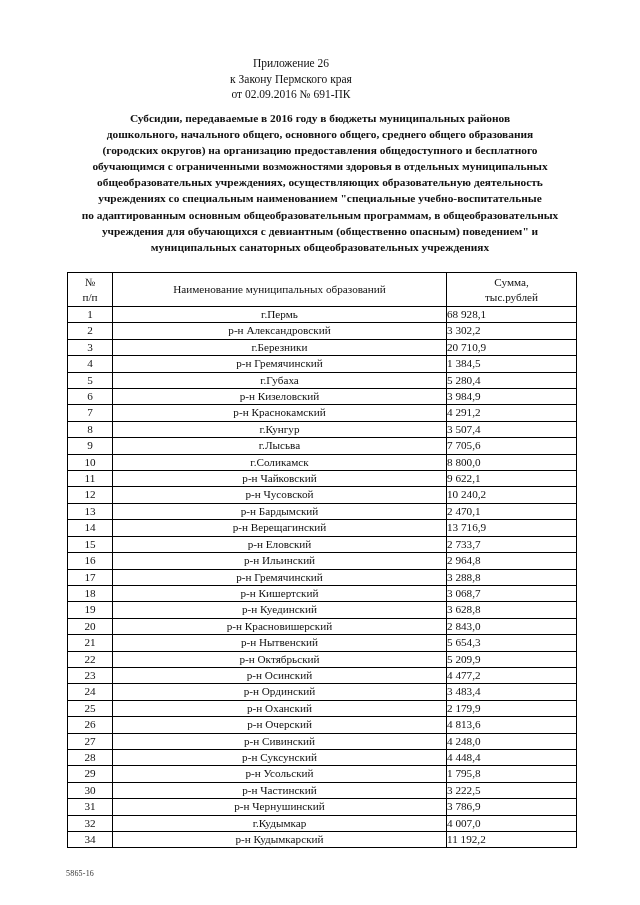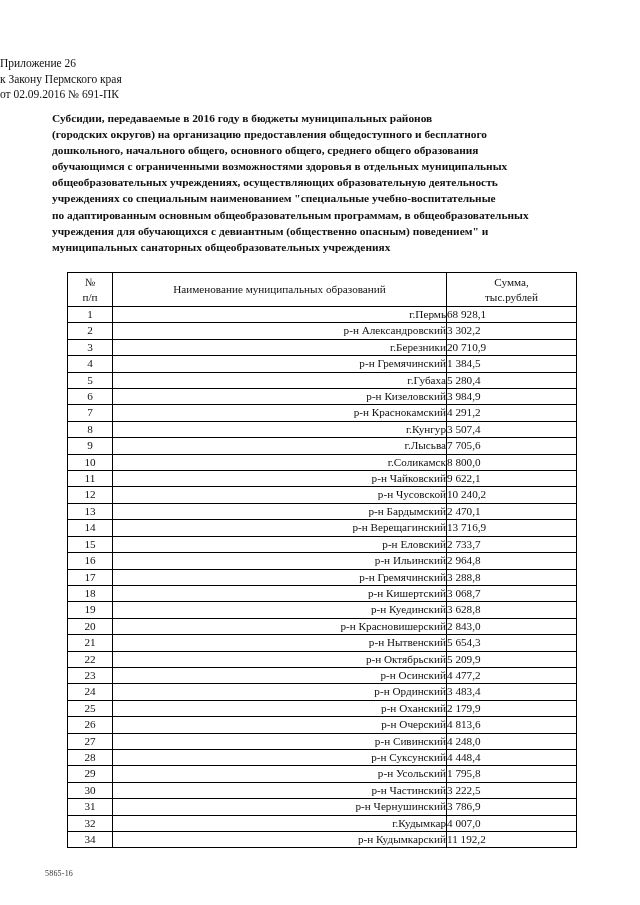--- a/index.html
+++ b/index.html
@@ -20,35 +20,36 @@
     inset: 0;
     background: #ffffff;
   }
 
   
   .doc-header {
     position: absolute;
     left: 0;
     right: 58px;
     top: 56px;
-    text-align: left;
+    text-align: center;
     font-size: 11.5px;
     line-height: 15.5px;
     white-space: nowrap;
   }
   .doc-header div {
     font-weight: 400;
   }
 
   
   .doc-title {
     position: absolute;
     left: 52px;
     right: 52px;
     top: 110px;
+    text-align: center;
     font-size: 11.4px;
     line-height: 16.1px;
     font-weight: bold;
   }
   .doc-title .tline {
     display: block;
     white-space: nowrap;
   }
 
   
@@ -80,48 +81,48 @@
     line-height: 15px;
     font-size: 11.2px;
   }
   thead th .hl { display: block; }
 
   tbody td {
     height: 15.4px;
     line-height: 15.4px;
   }
   td.num  { text-align: center; }
-  td.name { text-align: right; padding-left: 4px; }
+  td.name { text-align: center; padding-left: 4px; }
   td.sum  { padding-right: 3px; }
 
   
   .doc-footer {
     position: absolute;
-    left: 45px;
+    left: 66px;
     top: 869px;
     font-size: 8px;
     color: #333333;
     letter-spacing: .2px;
   }
 </style>
 </head>
 <body>
 
 <div class="page">
 
   <div class="doc-header">
       <div>Приложение 26</div>
       <div>к Закону Пермского края</div>
       <div>от 02.09.2016 № 691-ПК</div>
     </div>
 
   <div class="doc-title">
       <span class="tline">Субсидии, передаваемые в 2016 году в бюджеты муниципальных районов</span>
+      <span class="tline">дошкольного, начального общего, основного общего, среднего общего образования</span>
       <span class="tline">(городских округов) на организацию предоставления общедоступного и бесплатного</span>
-      <span class="tline">дошкольного, начального общего, основного общего, среднего общего образования</span>
       <span class="tline">обучающимся с ограниченными возможностями здоровья в отдельных муниципальных</span>
       <span class="tline">общеобразовательных учреждениях, осуществляющих образовательную деятельность</span>
       <span class="tline">учреждениях со специальным наименованием "специальные учебно-воспитательные</span>
       <span class="tline">по адаптированным основным общеобразовательным программам, в общеобразовательных</span>
       <span class="tline">учреждения для обучающихся с девиантным (общественно опасным) поведением" и</span>
       <span class="tline">муниципальных санаторных общеобразовательных учреждениях</span>
     </div>
 
   <div class="table-wrap">
     <table class="subsidy">

